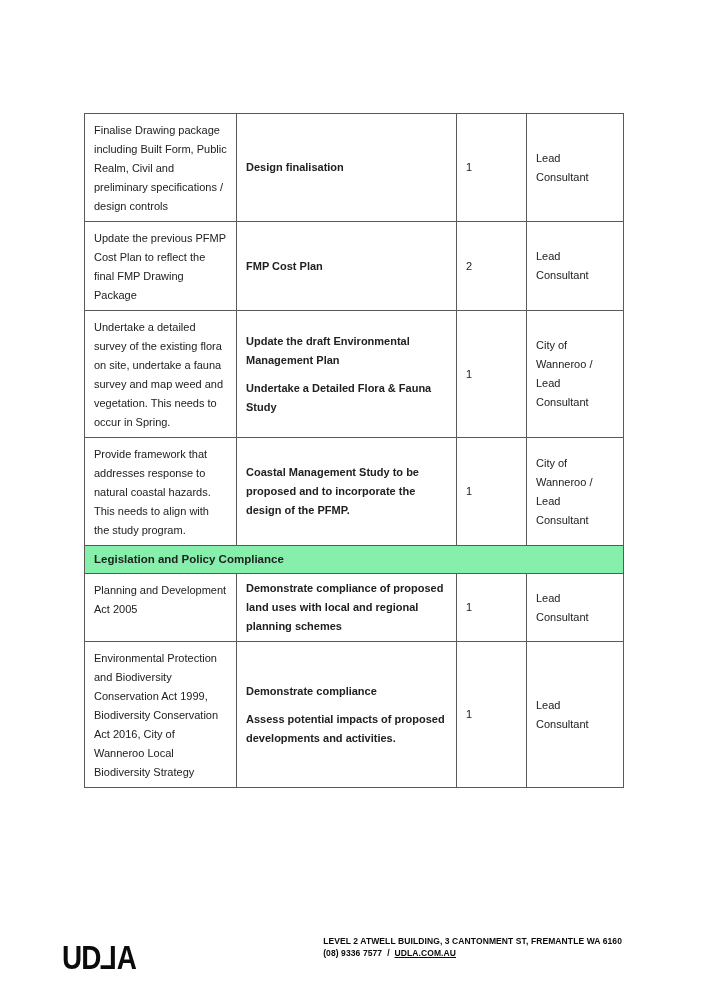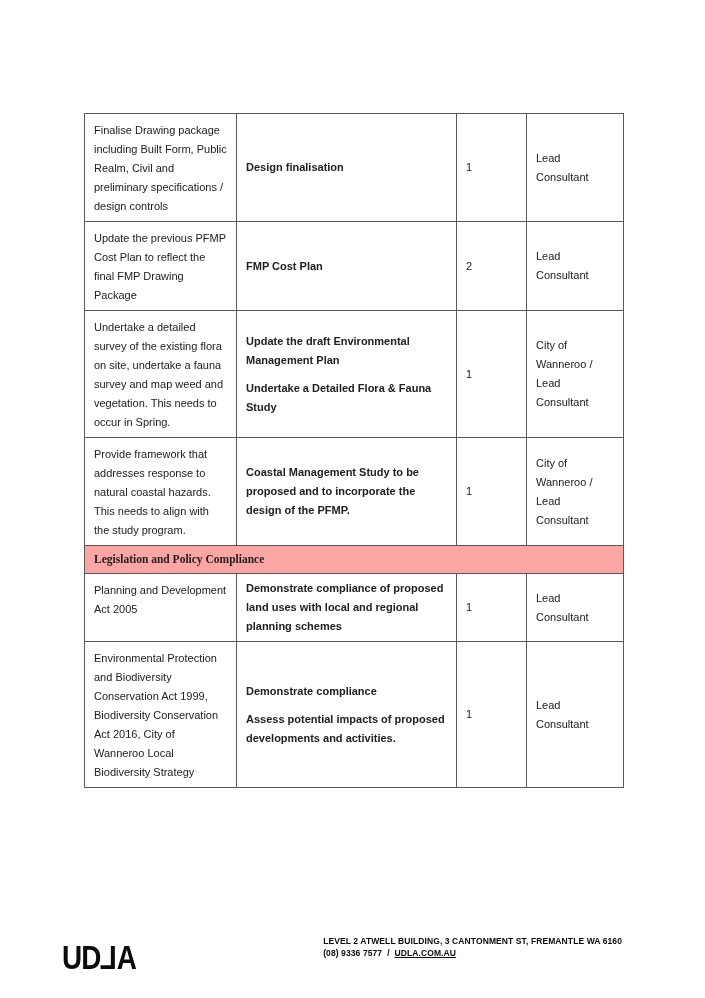--- a/index.html
+++ b/index.html
@@ -50,22 +50,21 @@
     margin-bottom: 0;
   }
   tr.section td {
     font-weight: bold;
     font-size: 11.5px;
     padding: 4px 9px;
     vertical-align: middle;
     height: 17px;
   }
   tr.section.shaded td {
-    background: #fca5a5;
-    font-family: Liberation Serif, serif;
+    background: #86efac;
   }
   .footer {
     position: absolute;
     left: 62px;
     right: 83px;
     top: 936px;
     display: flex;
     justify-content: space-between;
     align-items: flex-start;
   }

